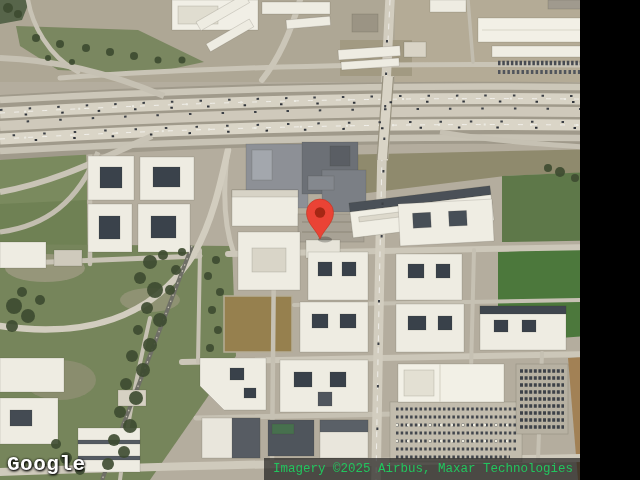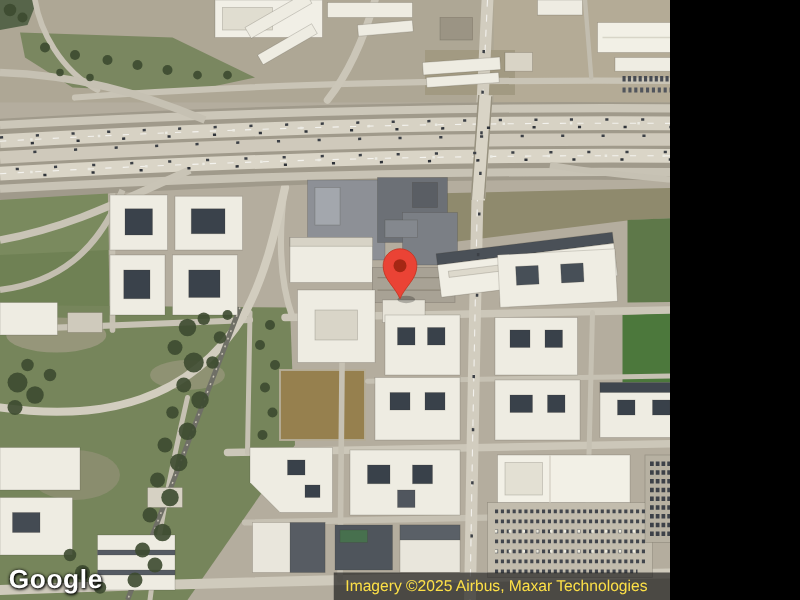--- a/index.html
+++ b/index.html
@@ -1,27 +1,27 @@
 <!DOCTYPE html>
 <html><head>
 <meta charset="utf-8">
 <style>
   html,body{margin:0;padding:0;background:#000;}
-  .stage{position:relative;width:536px;height:480px;overflow:hidden;font-family:Liberation Sans, sans-serif;}
+  .stage{position:relative;width:580px;height:480px;overflow:hidden;font-family:Liberation Mono, monospace;}
   .stage svg{position:absolute;left:0;top:0;display:block;}
   .google-logo{
     position:absolute;left:7px;bottom:4px;z-index:5;
     font-size:21px;font-weight:700;color:#ffffff;letter-spacing:.5px;
     text-shadow:0 1px 3px rgba(0,0,0,.85),0 0 2px rgba(0,0,0,.7),1px 1px 2px rgba(0,0,0,.8);
     user-select:none;cursor:pointer;
   }
   .attribution{
     position:absolute;right:0;bottom:0;z-index:5;
-    height:22px;line-height:22px;padding:0 18px 0 9px;
-    background:rgba(22,22,22,.66);color:#fde047;font-size:12.5px;
+    height:22px;line-height:22px;padding:0 7px 0 9px;
+    background:rgba(22,22,22,.66);color:#22c55e;font-size:12.5px;
     white-space:nowrap;
   }
 </style>
 </head>
 <body>
 
 <div class="stage">
 
 <svg width="640" height="480" viewBox="0 0 640 480">
 

